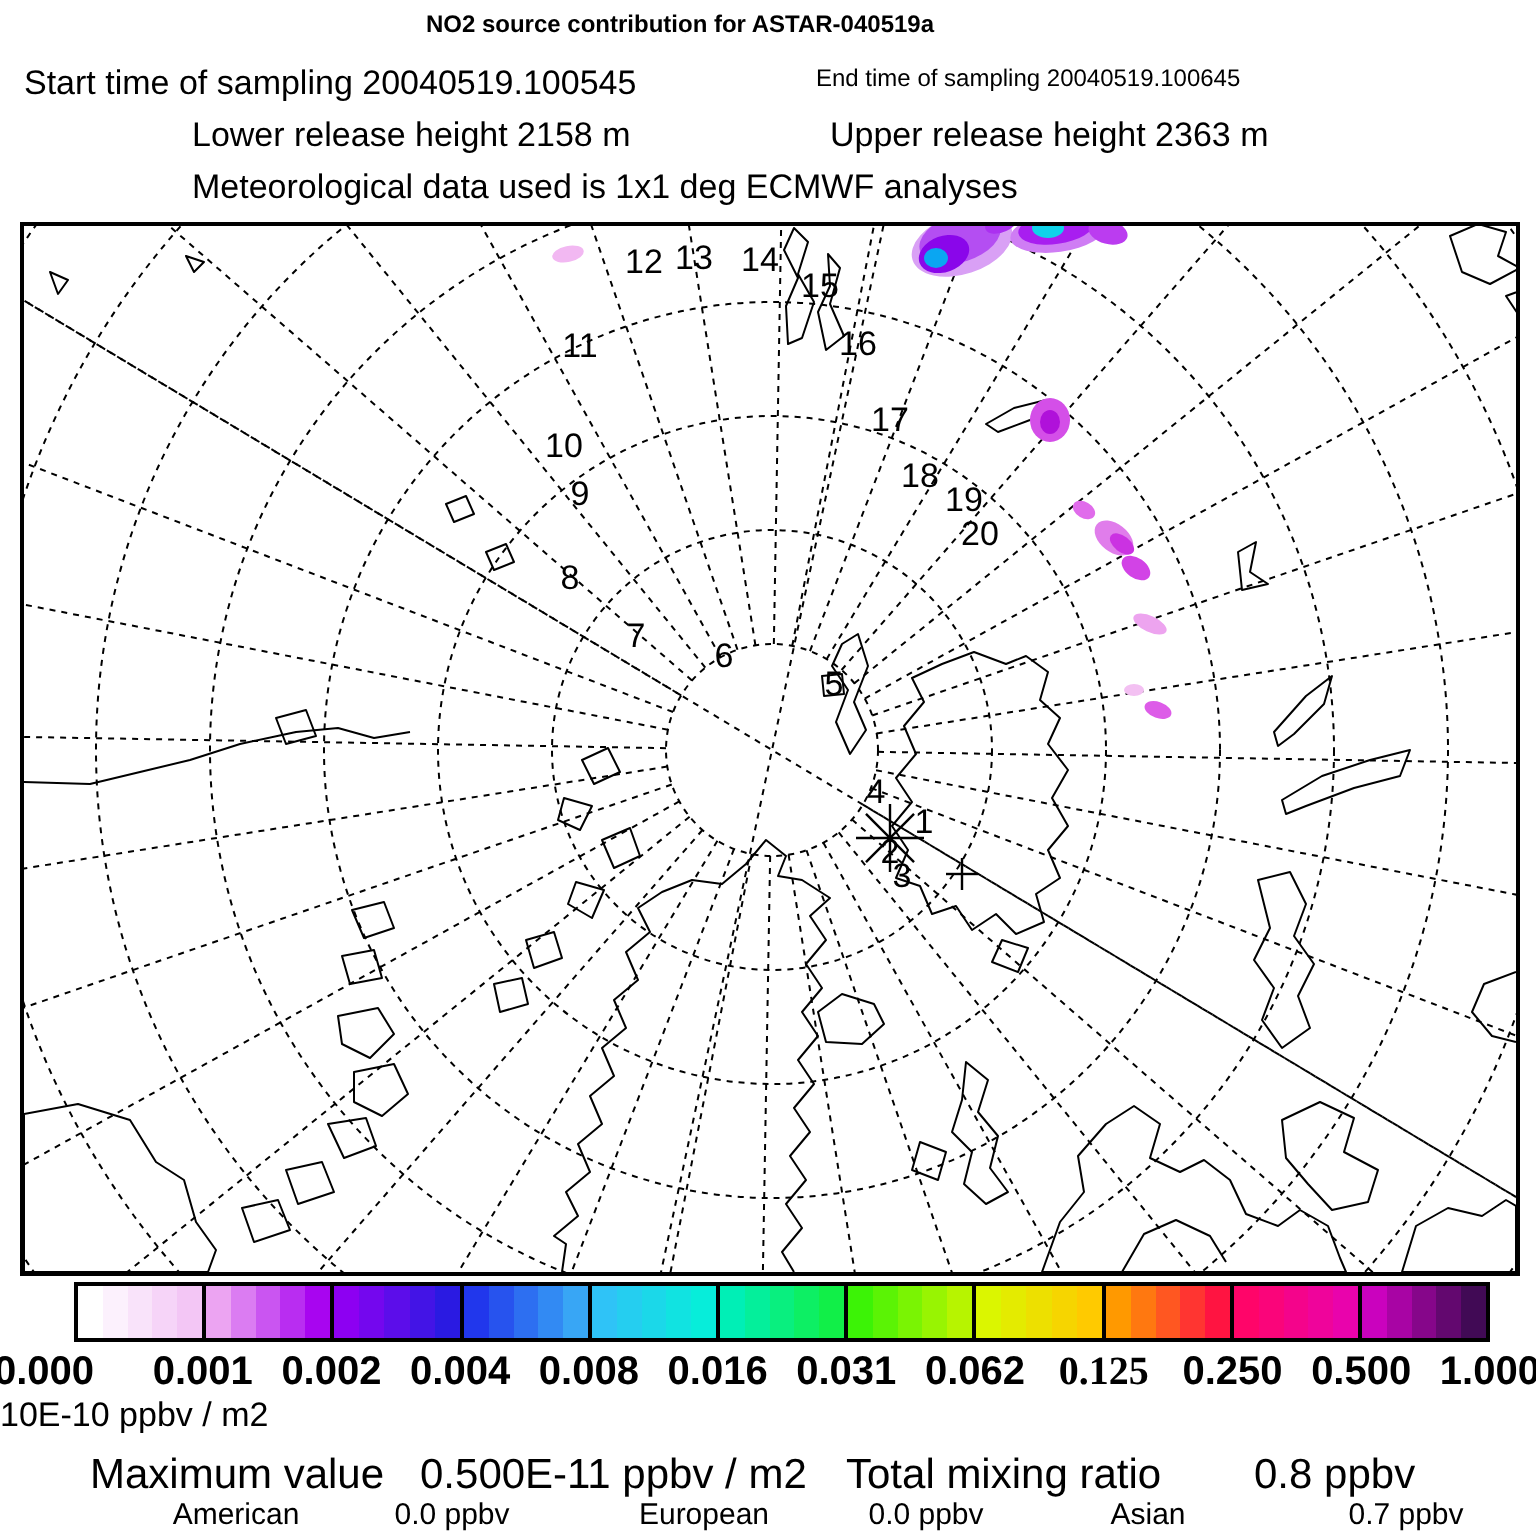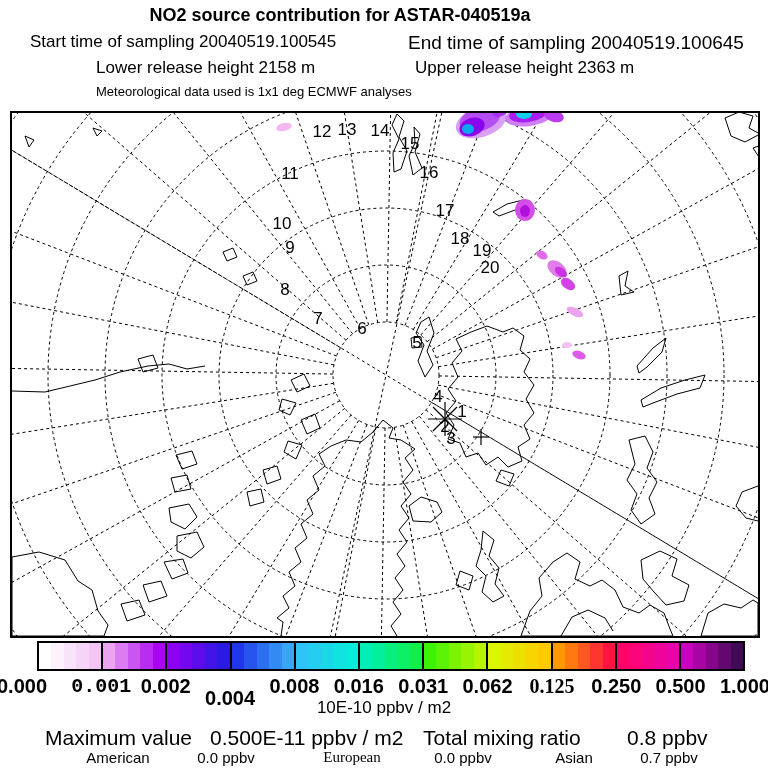--- a/index.html
+++ b/index.html
@@ -2,46 +2,46 @@
 <html><head>
 <meta charset="utf-8">
 <style>
   html,body{margin:0;padding:0}
   body{
     width:768px;height:768px;position:relative;overflow:hidden;
     background:#ffffff;color:#000;
     font-family:"Liberation Sans",sans-serif;
   }
   .abs{position:absolute;white-space:nowrap}
-  .title{top:5px;left:0;width:680px;text-align:center;font-size:18px;font-weight:bold}
-  .h2a{top:32px;left:30px;font-size:17px}
-  .h2b{top:32px;left:408px;font-size:19px}
+  .title{top:5px;left:0;width:680px;text-align:center;font-size:12px;font-weight:bold}
+  .h2a{top:32px;left:12px;font-size:17px}
+  .h2b{top:32px;left:408px;font-size:12px}
   .h3a{top:58px;left:96px;font-size:17px}
   .h3b{top:58px;left:415px;font-size:17px}
-  .h4{top:84px;left:96px;font-size:13px}
+  .h4{top:84px;left:96px;font-size:17px}
 
   .map{
     position:absolute;left:10px;top:111px;width:746px;height:523px;
     border:2px solid #000;background:#fff;
   }
   .map svg{display:block}
   svg text{font-family:"Liberation Sans",sans-serif}
   .coast path{fill:none;stroke:#000;stroke-width:1;stroke-linejoin:round}
 
   .cbar{
     position:absolute;left:37px;top:641px;width:708px;height:30px;
     display:flex;border:2px solid #000;box-sizing:border-box;background:#fff;
   }
   .cbar .seg{flex:1;border-right:2px solid #000}
   .cbar .seg:last-child{border-right:none}
 
   .ticks{position:absolute;top:675px;left:0;width:768px;height:20px;font-size:20px;font-weight:bold}
   .tick{position:absolute;transform:translateX(-50%);white-space:nowrap}
 
-  .units{top:698px;left:0;width:768px;text-align:center;font-size:17px}
+  .units{top:698px;left:0;width:768px;text-align:left;font-size:17px}
 
   .stats{font-size:21px}
   .s-maxlab{top:726px;left:45px}
   .s-maxval{top:726px;left:210px}
   .s-ratlab{top:726px;left:423px}
   .s-ratval{top:726px;left:627px}
 
   .sources{position:absolute;top:749px;left:0;width:628px;height:19px;font-size:15px}
   .src{position:absolute;transform:translateX(-50%);white-space:nowrap}
 </style>
@@ -234,39 +234,39 @@
     <div class="seg" style="background: linear-gradient(to right, rgb(47, 195, 247) 0%, rgb(47, 195, 247) 20%, rgb(37, 206, 240) 20%, rgb(37, 206, 240) 40%, rgb(27, 216, 233) 40%, rgb(27, 216, 233) 60%, rgb(17, 227, 225) 60%, rgb(17, 227, 225) 80%, rgb(7, 237, 218) 80%, rgb(7, 237, 218) 100%);"></div>
     <div class="seg" style="background: linear-gradient(to right, rgb(0, 239, 182) 0%, rgb(0, 239, 182) 20%, rgb(4, 239, 155) 20%, rgb(4, 239, 155) 40%, rgb(9, 239, 127) 40%, rgb(9, 239, 127) 60%, rgb(13, 239, 100) 60%, rgb(13, 239, 100) 80%, rgb(17, 239, 72) 80%, rgb(17, 239, 72) 100%);"></div>
     <div class="seg" style="background: linear-gradient(to right, rgb(60, 243, 6) 0%, rgb(60, 243, 6) 20%, rgb(91, 243, 5) 20%, rgb(91, 243, 5) 40%, rgb(122, 244, 3) 40%, rgb(122, 244, 3) 60%, rgb(152, 244, 2) 60%, rgb(152, 244, 2) 80%, rgb(183, 244, 0) 80%, rgb(183, 244, 0) 100%);"></div>
     <div class="seg" style="background: linear-gradient(to right, rgb(219, 246, 0) 0%, rgb(219, 246, 0) 20%, rgb(228, 235, 0) 20%, rgb(228, 235, 0) 40%, rgb(237, 224, 0) 40%, rgb(237, 224, 0) 60%, rgb(246, 213, 0) 60%, rgb(246, 213, 0) 80%, rgb(255, 202, 0) 80%, rgb(255, 202, 0) 100%);"></div>
     <div class="seg" style="background: linear-gradient(to right, rgb(255, 153, 0) 0%, rgb(255, 153, 0) 20%, rgb(255, 120, 16) 20%, rgb(255, 120, 16) 40%, rgb(255, 87, 33) 40%, rgb(255, 87, 33) 60%, rgb(255, 53, 49) 60%, rgb(255, 53, 49) 80%, rgb(255, 20, 65) 80%, rgb(255, 20, 65) 100%);"></div>
     <div class="seg" style="background: linear-gradient(to right, rgb(255, 5, 105) 0%, rgb(255, 5, 105) 20%, rgb(250, 5, 122) 20%, rgb(250, 5, 122) 40%, rgb(244, 4, 139) 40%, rgb(244, 4, 139) 60%, rgb(239, 4, 155) 60%, rgb(239, 4, 155) 80%, rgb(233, 3, 172) 80%, rgb(233, 3, 172) 100%);"></div>
     <div class="seg" style="background: linear-gradient(to right, rgb(202, 2, 190) 0%, rgb(202, 2, 190) 20%, rgb(168, 4, 164) 20%, rgb(168, 4, 164) 40%, rgb(134, 6, 138) 40%, rgb(134, 6, 138) 60%, rgb(99, 8, 111) 60%, rgb(99, 8, 111) 80%, rgb(65, 10, 85) 80%, rgb(65, 10, 85) 100%);"></div>
   </div>
 <div class="ticks" id="ticks">
     <span class="tick" style="left: 22px;">0.000</span>
-    <span class="tick" style="left: 101.36px; font-family: Liberation Mono, monospace;">0.001</span>
+    <span class="tick" style="left: 101.36px;">0.001</span>
     <span class="tick" style="left: 165.72px;">0.002</span>
-    <span class="tick" style="left: 230.08px; margin-top: 12px;">0.004</span>
+    <span class="tick" style="left: 230.08px;">0.004</span>
     <span class="tick" style="left: 294.44px;">0.008</span>
     <span class="tick" style="left: 358.8px;">0.016</span>
     <span class="tick" style="left: 423.16px;">0.031</span>
     <span class="tick" style="left: 487.52px;">0.062</span>
     <span class="tick" style="left: 551.88px; font-family: Liberation Serif, serif;">0.125</span>
     <span class="tick" style="left: 616.24px;">0.250</span>
     <span class="tick" style="left: 680.6px;">0.500</span>
     <span class="tick" style="left: 744.96px;">1.000</span>
   </div>
 <div class="abs units">10E-10 ppbv / m2</div>
 
 <div class="abs stats s-maxlab">Maximum value</div>
 <div class="abs stats s-maxval">0.500E-11 ppbv / m2</div>
 <div class="abs stats s-ratlab">Total mixing ratio</div>
 <div class="abs stats s-ratval">0.8 ppbv</div>
 
 <div class="sources" id="sources">
     <span class="src" style="left: 118px;">American</span>
     <span class="src" style="left: 226px;">0.0 ppbv</span>
-    <span class="src" style="left: 352px; font-family: Liberation Serif, serif;">European</span>
+    <span class="src" style="left: 352px;">European</span>
     <span class="src" style="left: 463px;">0.0 ppbv</span>
     <span class="src" style="left: 574px;">Asian</span>
-    <span class="src" style="left: 669px;">0.7 ppbv</span>
+    <span class="src" style="left: 703px;">0.7 ppbv</span>
   </div>
 
 </body></html>

